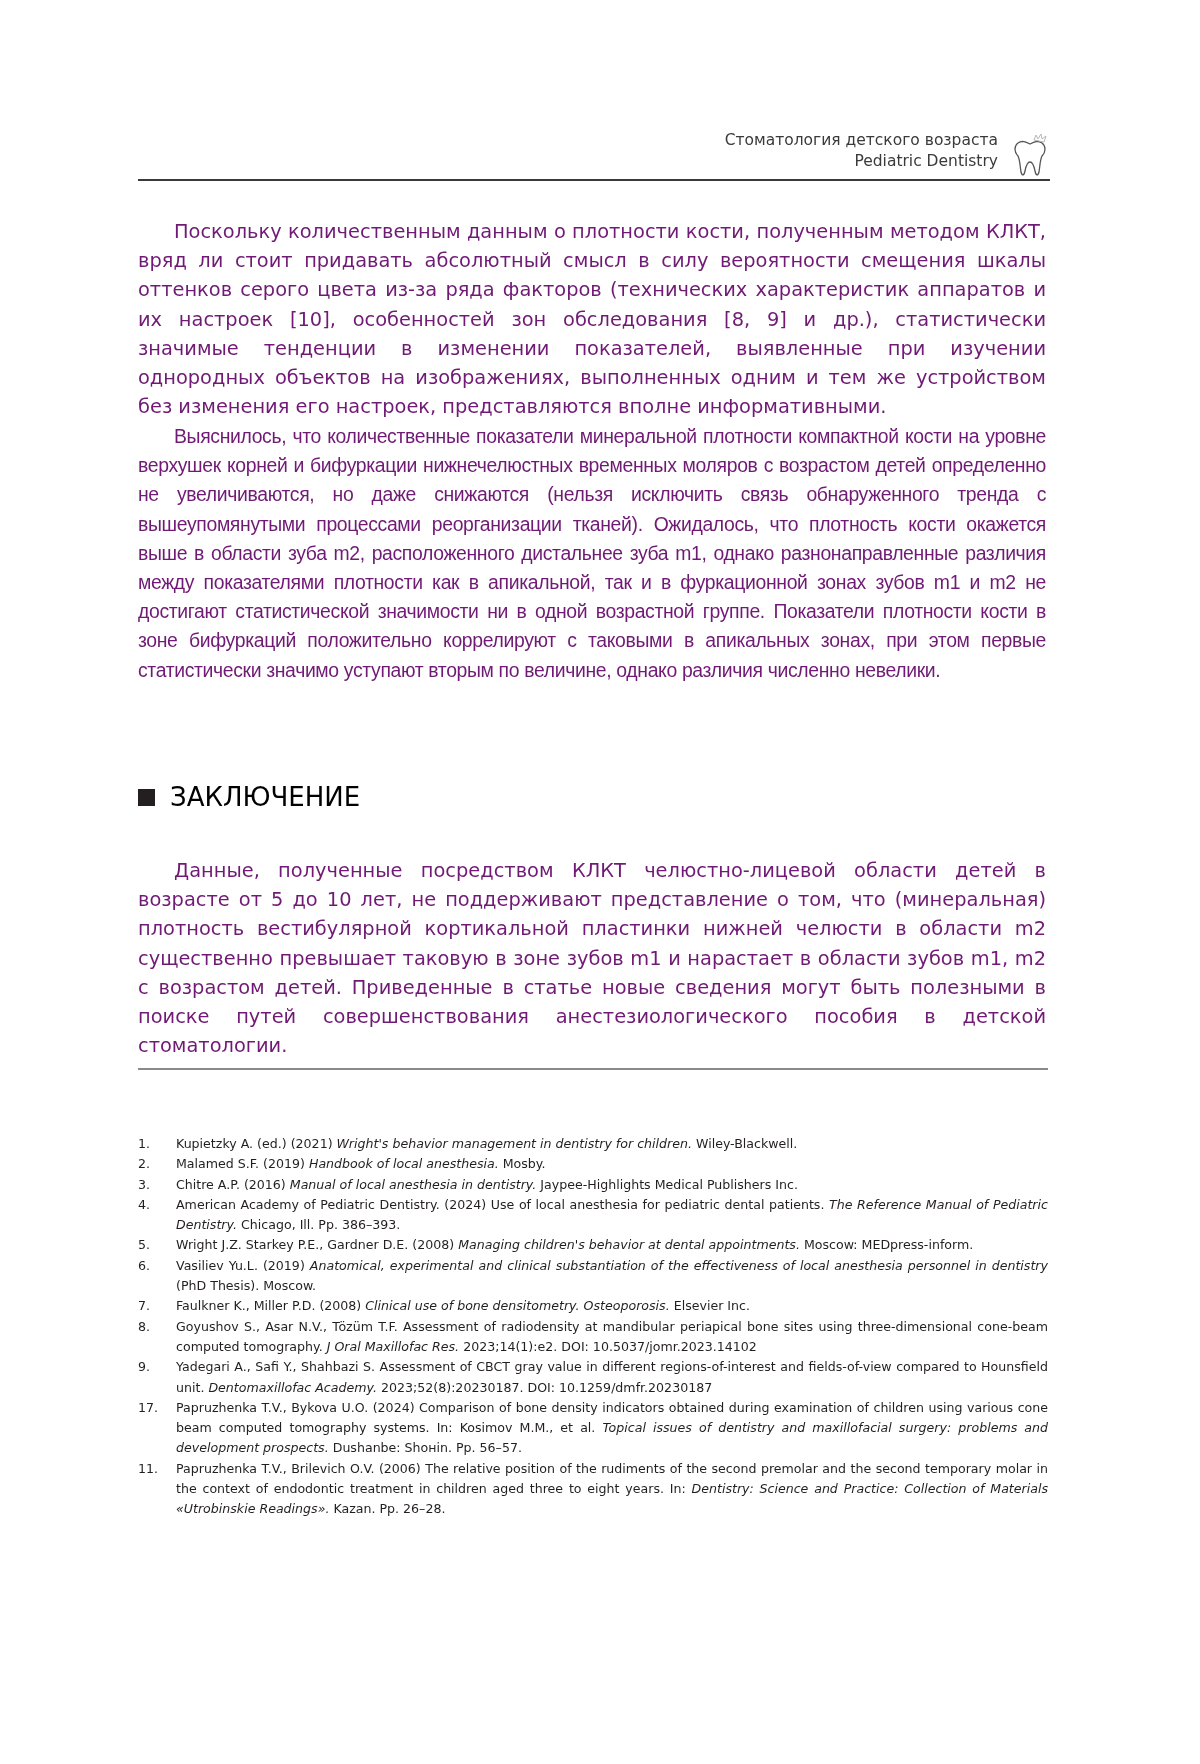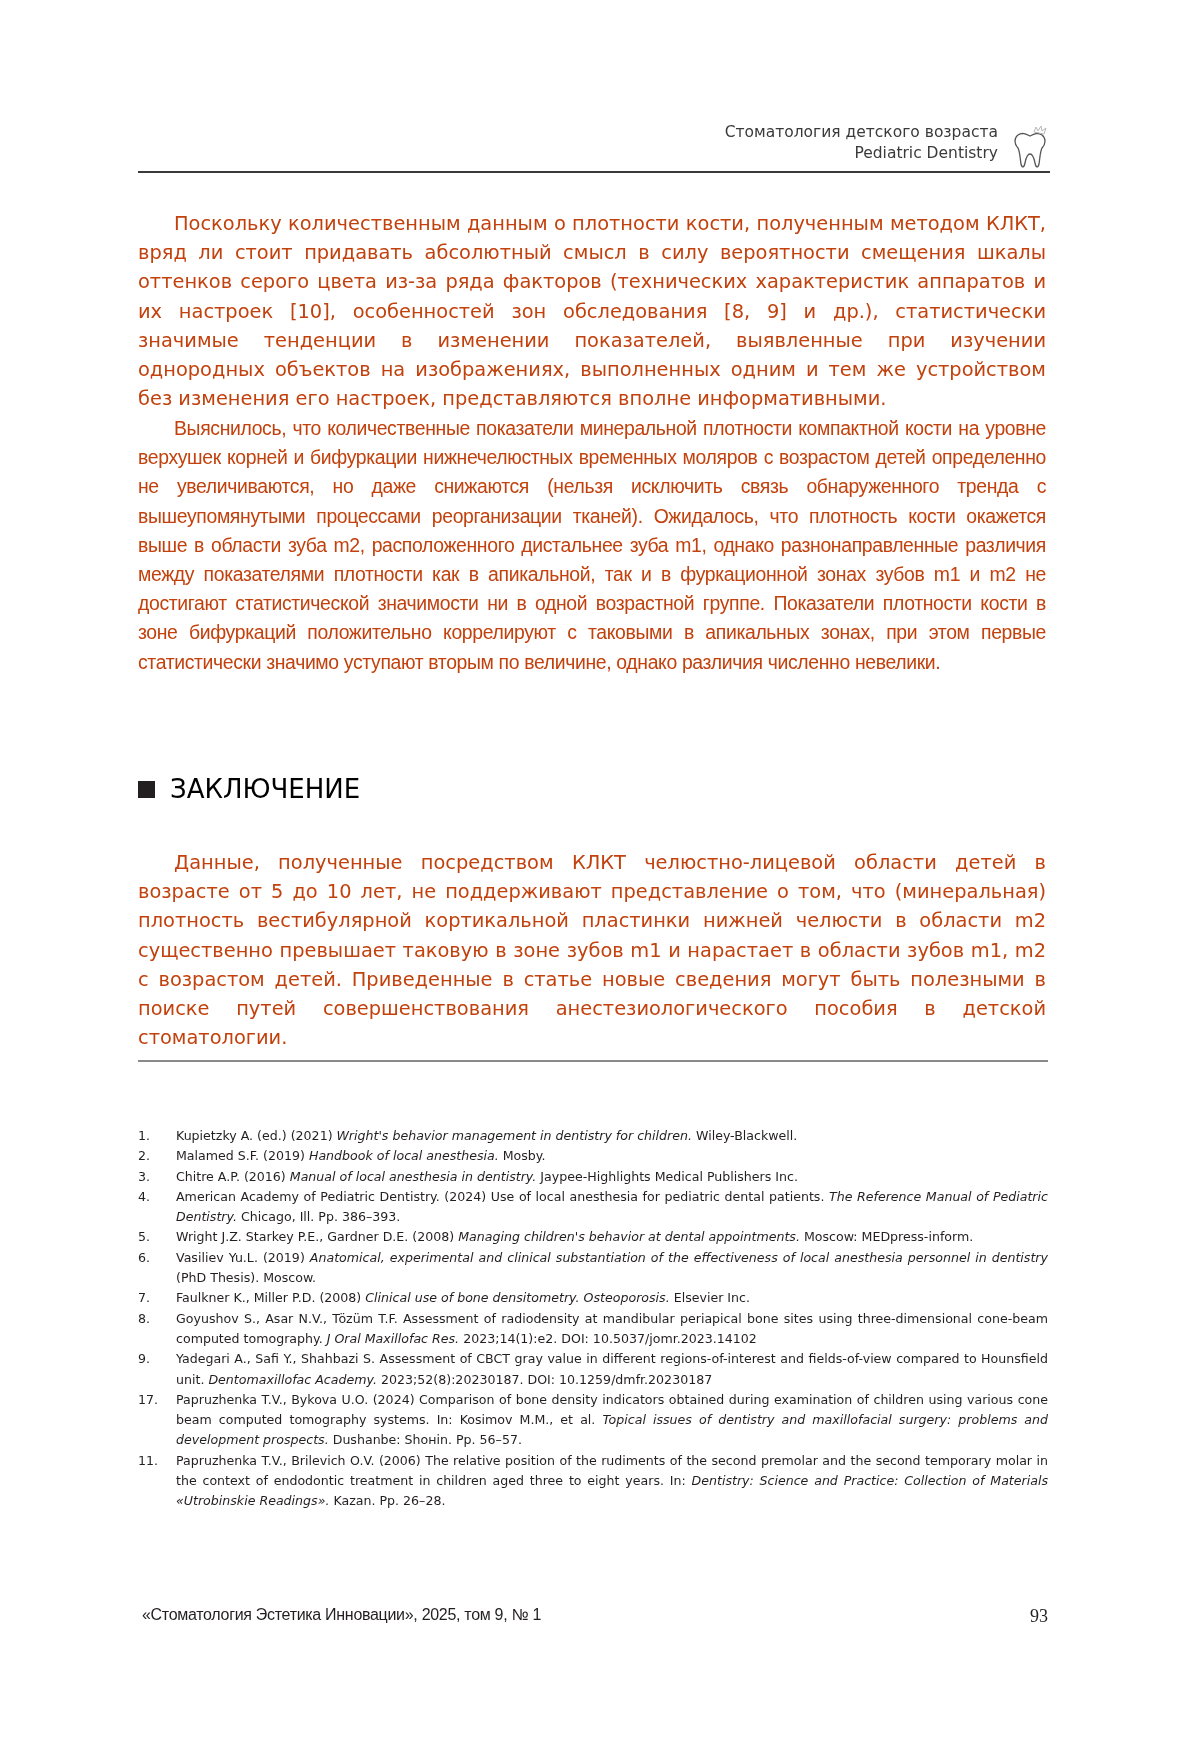--- a/index.html
+++ b/index.html
@@ -1,24 +1,24 @@
 <!DOCTYPE html>
 <html><head>
   <meta charset="utf-8">
   <style>
     html, body { margin: 0; padding: 0; background: #ffffff; }
     body { width: 1200px; height: 1764px; position: relative; overflow: hidden; font-family: "DejaVu Sans", sans-serif; color: #231f20; }
-    .page { position: absolute; left: 0; top: 4px; width: 1200px; height: 1429px; }
+    .page { position: absolute; left: 0; top: 12px; width: 1200px; height: 1429px; }
 
     .header { position: absolute; left: 138px; top: 118px; width: 912px; height: 50px; }
     .header-text { position: absolute; right: 52px; top: 0; text-align: right; font-size: 15.5px; line-height: 21px; color: #3a3a3a; }
     .header-rule { position: absolute; left: 0; right: 0; top: 49px; height: 2px; background: #3a3a3a; }
     .tooth { position: absolute; right: 0; top: 4px; width: 40px; height: 44px; }
 
-    .body-text { position: absolute; left: 138px; width: 908px; font-size: 19.4px; line-height: 29.2px; text-align: justify; color: #c2410c; }
+    .body-text { position: absolute; left: 138px; width: 908px; font-size: 19.4px; line-height: 29.2px; text-align: justify; color: #701a75; }
     .body-text p { margin: 0; text-indent: 36px; }
     #p1 { top: 205px; }
     #p2 { top: 410px; font-family: "Liberation Sans", sans-serif; letter-spacing: -0.35px; }
 
     .section-heading { position: absolute; left: 138px; font-size: 26px; line-height: 30px; color: #000000; display: flex; align-items: center; }
     .section-heading .bullet { display: inline-block; width: 17px; height: 17px; background: #231f20; margin-right: 15px; }
     #h-conclusion { top: 770px; }
     #h-references { top: 1090px; }
 
     #p3 { top: 800px; margin-top: 44px; }
@@ -78,18 +78,14 @@
       <li><span class="num">4.</span><span>American Academy of Pediatric Dentistry. (2024) Use of local anesthesia for pediatric dental patients. </span><i>The Reference Manual of Pediatric Dentistry.</i><span> Chicago, Ill. Pp. 386–393.</span></li>
       <li><span class="num">5.</span><span>Wright J.Z. Starkey P.E., Gardner D.E. (2008) </span><i>Managing children's behavior at dental appointments.</i><span> Moscow: MEDpress-inform.</span></li>
       <li><span class="num">6.</span><span>Vasiliev Yu.L. (2019) </span><i>Anatomical, experimental and clinical substantiation of the effectiveness of local anesthesia personnel in dentistry</i><span> (PhD Thesis). Moscow.</span></li>
       <li><span class="num">7.</span><span>Faulkner K., Miller P.D. (2008) </span><i>Clinical use of bone densitometry. Osteoporosis.</i><span> Elsevier Inc.</span></li>
       <li><span class="num">8.</span><span>Goyushov S., Asar N.V., Tözüm T.F. Assessment of radiodensity at mandibular periapical bone sites using three-dimensional cone-beam computed tomography. </span><i>J Oral Maxillofac Res.</i><span> 2023;14(1):e2. DOI: 10.5037/jomr.2023.14102</span></li>
       <li><span class="num">9.</span><span>Yadegari A., Safi Y., Shahbazi S. Assessment of CBCT gray value in different regions-of-interest and fields-of-view compared to Hounsfield unit. </span><i>Dentomaxillofac Academy.</i><span> 2023;52(8):20230187. DOI: 10.1259/dmfr.20230187</span></li>
       <li><span class="num">17.</span><span>Papruzhenka T.V., Bykova U.O. (2024) Comparison of bone density indicators obtained during examination of children using various cone beam computed tomography systems. In: Kosimov M.M., et al. </span><i>Topical issues of dentistry and maxillofacial surgery: problems and development prospects.</i><span> Dushanbe: Shoнin. Pp. 56–57.</span></li>
       <li><span class="num">11.</span><span>Papruzhenka T.V., Brilevich O.V. (2006) The relative position of the rudiments of the second premolar and the second temporary molar in the context of endodontic treatment in children aged three to eight years. In: </span><i>Dentistry: Science and Practice: Collection of Materials «Utrobinskie Readings».</i><span> Kazan. Pp. 26–28.</span></li>
     </ol>
 
-  <div class="footer">
-    <span class="footer-journal">«Стоматология Эстетика Инновации», 2025, том 9, № 1</span>
-    <span class="footer-page">93</span>
-  </div>
 
 </div>
 
 </body></html>

